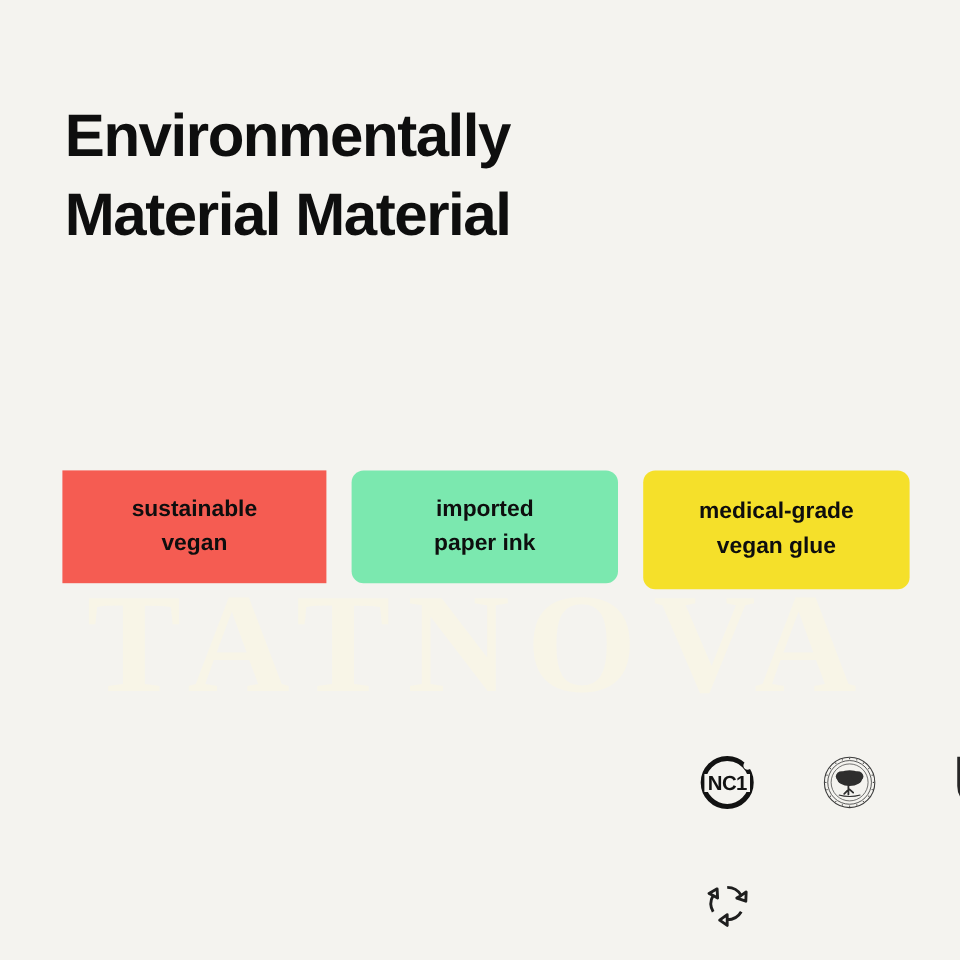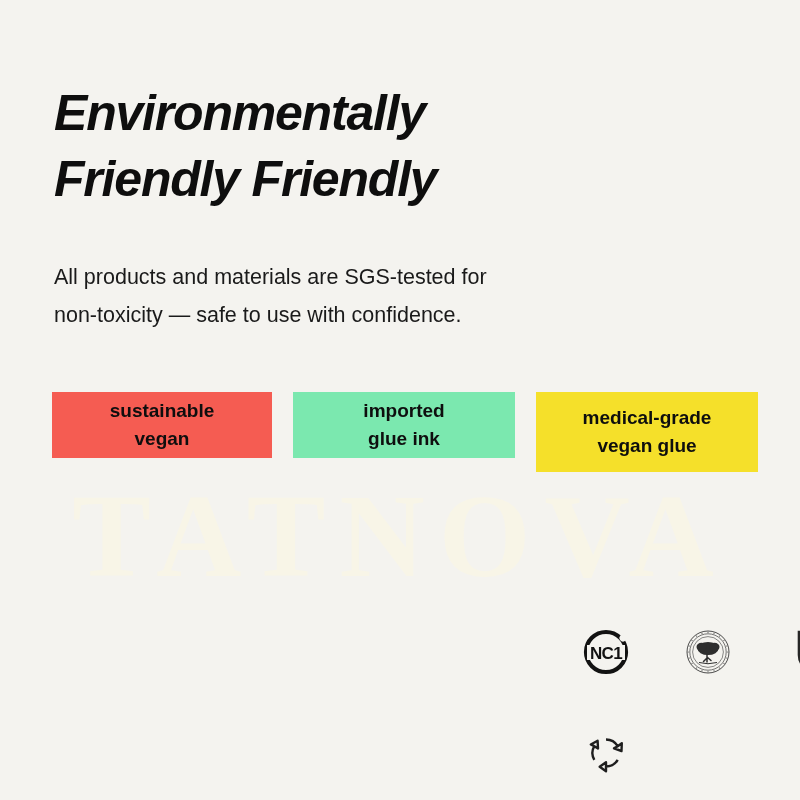--- a/index.html
+++ b/index.html
@@ -45,21 +45,20 @@
     position: absolute;
     left: 54px;
     top: 46px;
     width: 520px;
     font-size: 50px;
     font-weight: 700;
     line-height: 1.32;
     letter-spacing: -1.2px;
     color: #0E0E0E;
     z-index: 2;
-    font-style: italic;
   }
   .headline-line {
     display: block;
     white-space: nowrap;
   }
 
   
   .subcopy {
     position: absolute;
     left: 54px;
@@ -79,36 +78,36 @@
   
   .badges {
     position: absolute;
     left: 52px;
     top: 392px;
     display: flex;
     align-items: flex-start;
     z-index: 2;
   }
   .badge {
-    height: 66px;
+    height: 94px;
     display: flex;
     flex-direction: column;
     align-items: center;
     justify-content: center;
     font-size: 19px;
     font-weight: 700;
     color: #0E0E0E;
     line-height: 1.5;
     text-align: center;
     box-sizing: border-box;
   }
-  .badge + .badge { margin-left: 21px; }
+  .badge + .badge { margin-left: 21px; border-radius: 10px; }
   .badge-1 { width: 220px; }
   .badge-2 { width: 222px; }
-  .badge-3 { width: 222px; height: 80px; }
+  .badge-3 { width: 222px; height: 99px; }
   .badge span { display: block; white-space: nowrap; }
 
   
   .certs {
     position: absolute;
     left: 575px;
     top: 622px;
     width: 210px;
     display: grid;
     grid-template-columns: 62px 62px 76px;
@@ -148,36 +147,32 @@
 </style>
 </head>
 <body style="background: rgb(244, 243, 239);">
 
 <div class="page">
 
   <div class="watermark" style="color: rgb(248, 245, 231);">TATNOVA</div>
 
   <h1 class="headline">
     <span class="headline-line">Environmentally</span>
-    <span class="headline-line">Friendly Friendly</span>
+    <span class="headline-line">Material Material</span>
   </h1>
 
-  <p class="subcopy">
-    <span class="subcopy-line">All products and materials are SGS-tested for</span>
-    <span class="subcopy-line">non-toxicity — safe to use with confidence.</span>
-  </p>
 
   <div class="badges">
     <div class="badge badge-1" style="background-color: rgb(245, 92, 82);">
       <span>sustainable</span>
       <span>vegan</span>
     </div>
     <div class="badge badge-2" style="background-color: rgb(123, 232, 175);">
       <span>imported</span>
-      <span>glue ink</span>
+      <span>paper ink</span>
     </div>
     <div class="badge badge-3" style="background-color: rgb(245, 224, 42);">
       <span>medical-grade</span>
       <span>vegan glue</span>
     </div>
   </div>
 
   <div class="certs">
 
     <div class="cert">

